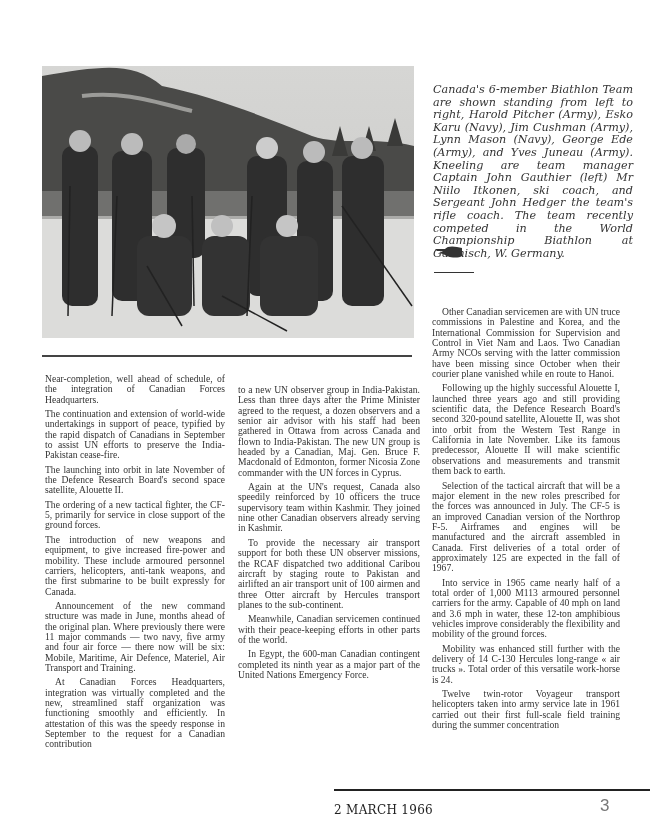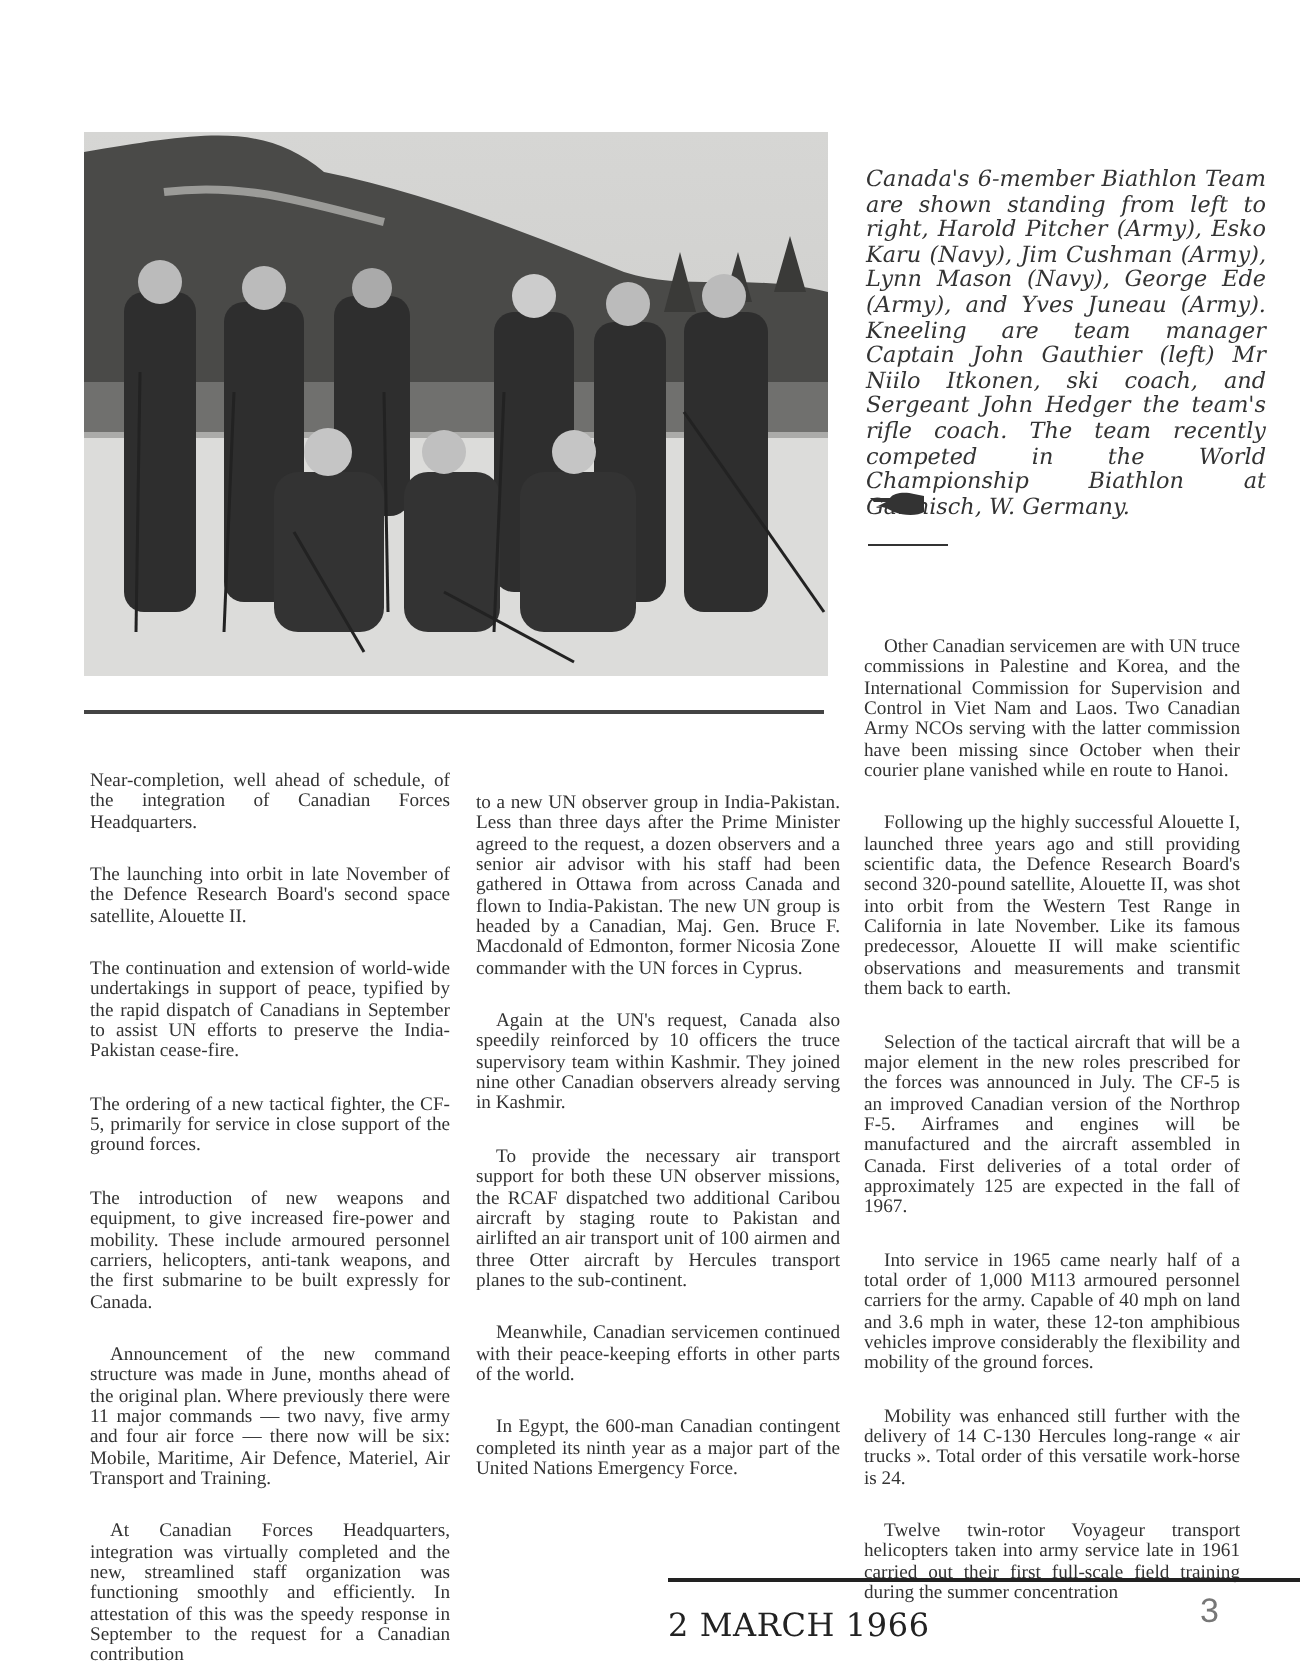--- a/index.html
+++ b/index.html
@@ -8,28 +8,28 @@
   .photo { position: absolute; left: 42px; top: 66px; width: 372px; height: 272px;
            background: #d8d8d6; overflow: hidden; }
   .photo svg { display: block; }
   .photo-rule { position: absolute; left: 42px; top: 355px; width: 370px; height: 2px; background: #444; }
   .caption { position: absolute; left: 433px; top: 84px; width: 200px;
              font-family: "DejaVu Serif", serif; font-style: italic; font-size: 11.2px;
              line-height: 12.6px; color: #333; text-align: justify; }
   .hand { position: absolute; left: 435px; top: 245px; width: 28px; height: 14px; }
   .short-rule { position: absolute; left: 434px; top: 272px; width: 40px; height: 1px; background: #333; }
   .col { position: absolute; font-size: 9.6px; line-height: 10.35px; text-align: justify; color: #333; }
-  .col p { margin: 16px 0 3px 0; text-indent: 10px; }
+  .col p { margin: 4px 0 3px 0; text-indent: 10px; }
   .col p.item { text-indent: 0; }
   .col1 { left: 45px; top: 370px; width: 180px; }
   .col2 { left: 238px; top: 381px; width: 182px; }
   .col3 { left: 432px; top: 303px; width: 188px; }
   .footer-rule { position: absolute; left: 334px; top: 789px; width: 316px; height: 2px; background: #222; }
   .footer-date { position: absolute; left: 334px; top: 803px; font-family: "DejaVu Serif", serif;
-                 font-size: 16px; color: #222; letter-spacing: 0.3px; }
+                 font-size: 12px; color: #222; letter-spacing: 0.3px; }
   .page-num { position: absolute; left: 600px; top: 796px; font-family: "Liberation Sans", sans-serif;
               font-size: 17px; color: #777; font-weight: 300; }
 </style>
 </head>
 <body>
 
 <div class="photo">
   <svg width="372" height="272" viewBox="0 0 372 272">
     <defs>
       <linearGradient id="sky" x1="0" y1="0" x2="0" y2="1">
@@ -86,22 +86,22 @@
 
 <div class="caption">Canada's 6-member Biathlon Team are shown standing from left to right, Harold Pitcher (Army), Esko Karu (Navy), Jim Cushman (Army), Lynn Mason (Navy), George Ede (Army), and Yves Juneau (Army). Kneeling are team manager Captain John Gauthier (left) Mr Niilo Itkonen, ski coach, and Sergeant John Hedger the team's rifle coach. The team recently competed in the World Championship Biathlon at Garmisch, W. Germany.</div>
 
 <svg class="hand" viewBox="0 0 28 14">
   <path d="M0,4 L10,4 C12,1 18,1 22,2 L27,3 L27,11 C24,13 17,13 12,11 L8,9 L4,8 L8,6 L2,6 Z" fill="#333"></path>
 </svg>
 <div class="short-rule"></div>
 
 <div class="col col1">
   <p class="item">Near-completion, well ahead of schedule, of the integration of Canadian Forces Headquarters.</p>
+  <p class="item">The continuation and extension of world-wide undertakings in support of peace, typified by the rapid dispatch of Canadians in September to assist UN efforts to preserve the India-Pakistan cease-fire.</p>
   <p class="item">The launching into orbit in late November of the Defence Research Board's second space satellite, Alouette II.</p>
-  <p class="item">The continuation and extension of world-wide undertakings in support of peace, typified by the rapid dispatch of Canadians in September to assist UN efforts to preserve the India-Pakistan cease-fire.</p>
   <p class="item">The ordering of a new tactical fighter, the CF-5, primarily for service in close support of the ground forces.</p>
   <p class="item">The introduction of new weapons and equipment, to give increased fire-power and mobility. These include armoured personnel carriers, helicopters, anti-tank weapons, and the first submarine to be built expressly for Canada.</p>
   <p>Announcement of the new command structure was made in June, months ahead of the original plan. Where previously there were 11 major commands — two navy, five army and four air force — there now will be six: Mobile, Maritime, Air Defence, Materiel, Air Transport and Training.</p>
   <p>At Canadian Forces Headquarters, integration was virtually completed and the new, streamlined staff organization was functioning smoothly and efficiently. In attestation of this was the speedy response in September to the request for a Canadian contribution</p>
 </div>
 
 <div class="col col2">
   <p class="item">to a new UN observer group in India-Pakistan. Less than three days after the Prime Minister agreed to the request, a dozen observers and a senior air advisor with his staff had been gathered in Ottawa from across Canada and flown to India-Pakistan. The new UN group is headed by a Canadian, Maj. Gen. Bruce F. Macdonald of Edmonton, former Nicosia Zone commander with the UN forces in Cyprus.</p>
   <p>Again at the UN's request, Canada also speedily reinforced by 10 officers the truce supervisory team within Kashmir. They joined nine other Canadian observers already serving in Kashmir.</p>
   <p>To provide the necessary air transport support for both these UN observer missions, the RCAF dispatched two additional Caribou aircraft by staging route to Pakistan and airlifted an air transport unit of 100 airmen and three Otter aircraft by Hercules transport planes to the sub-continent.</p>

